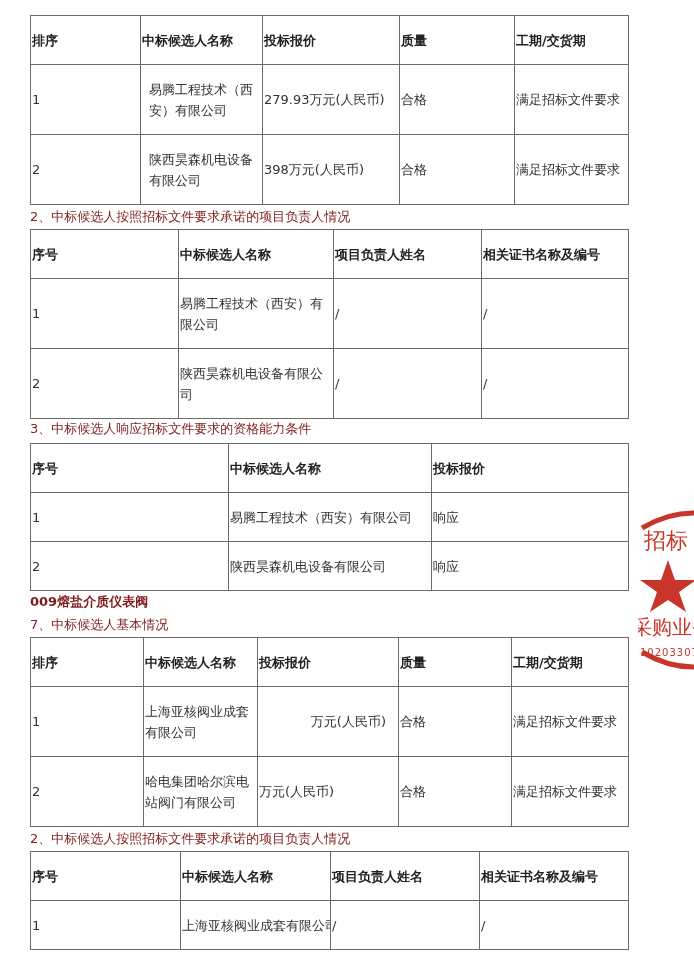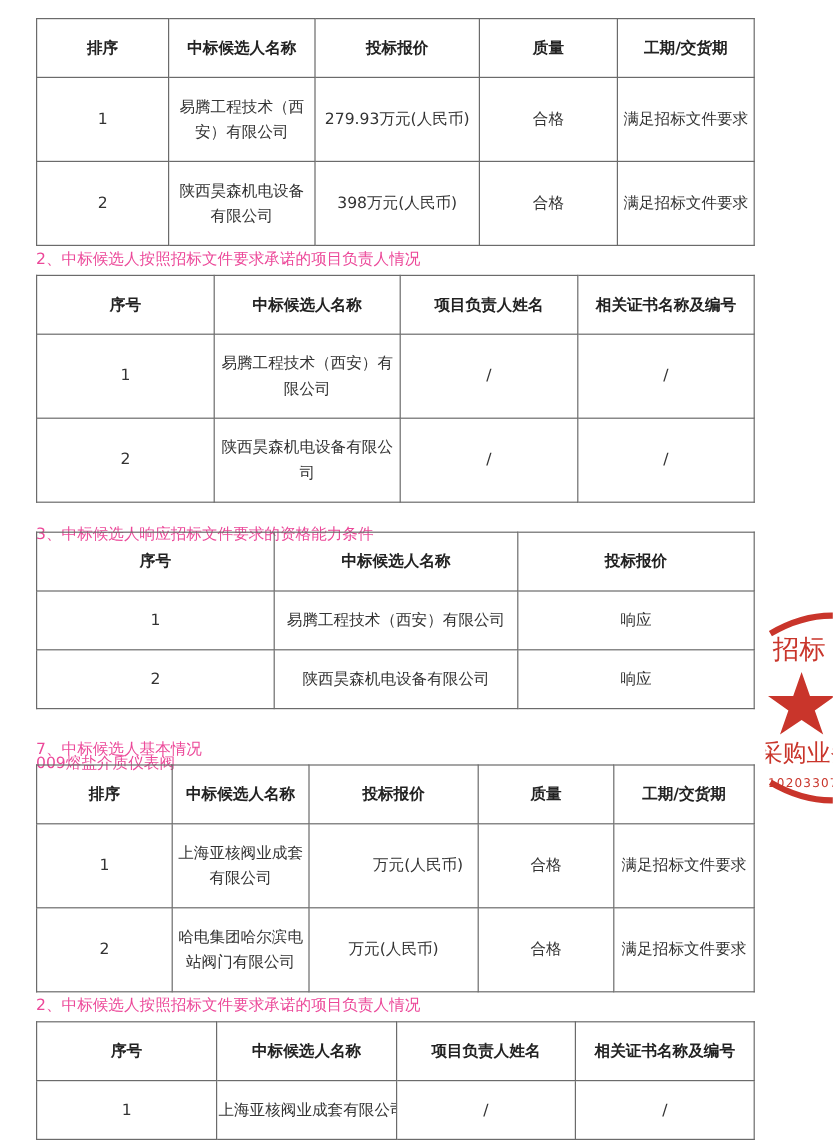--- a/index.html
+++ b/index.html
@@ -6,28 +6,28 @@
   body {
     width: 694px; height: 956px; position: relative; overflow: hidden;
     font-family: "DejaVu Sans", "Liberation Sans", sans-serif;
     color: #333333; font-size: 13px;
   }
   .tbl {
     position: absolute; left: 30px; width: 598px;
     border-collapse: collapse; table-layout: fixed;
   }
   .tbl td, .tbl th {
-    border: 1px solid #6b6b6b; text-align: center; vertical-align: middle;
+    border: 1px solid #6b6b6b; text-align: left; vertical-align: middle;
     padding: 0 1px; font-size: 13px; line-height: 21px; color: #333;
     word-break: break-all;
   }
   .tbl th { font-weight: bold; color: #222; }
   .para {
     position: absolute; left: 30px; font-size: 13px; line-height: 18px;
-    color: #ec4899; white-space: nowrap; text-align: center;
+    color: #7f1d1d; white-space: nowrap; text-align: center;
   }
   .right { text-align: right !important; padding-right: 12px !important; }
   .seal {
     position: absolute; left: 638px; top: 504px; width: 110px; height: 172px;
   }
 </style>
 </head>
 <body>
 
 <table class="tbl" style="top:15px;">
@@ -87,21 +87,21 @@
   </tr>
   <tr style="height:70px">
     <td>2</td>
     <td>陕西昊森机电设备有限公司</td>
     <td>/</td>
     <td>/</td>
   </tr>
 </tbody>
   </table>
 
-<div class="para" style="top:437px;">3、中标候选人响应招标文件要求的资格能力条件</div>
+<div class="para" style="top:420px;">3、中标候选人响应招标文件要求的资格能力条件</div>
 
 <table class="tbl" style="top:443px;">
   <colgroup>
       <col style="width:198px">
       <col style="width:203px">
       <col style="width:197px">
     </colgroup>
   <tbody>
       <tr style="height:49px">
     <th>序号</th>
@@ -114,21 +114,21 @@
     <td>响应</td>
   </tr>
   <tr style="height:49px">
     <td>2</td>
     <td>陕西昊森机电设备有限公司</td>
     <td>响应</td>
   </tr>
 </tbody>
   </table>
 
-<div class="para" style="top:628px;">009熔盐介质仪表阀</div>
+<div class="para" style="top:593px;font-weight:bold;">009熔盐介质仪表阀</div>
 <div class="para" style="top:616px;">7、中标候选人基本情况</div>
 
 <table class="tbl" style="top:637px;">
   <colgroup>
       <col style="width:113px">
       <col style="width:114px">
       <col style="width:141px">
       <col style="width:113px">
       <col style="width:117px">
     </colgroup>

